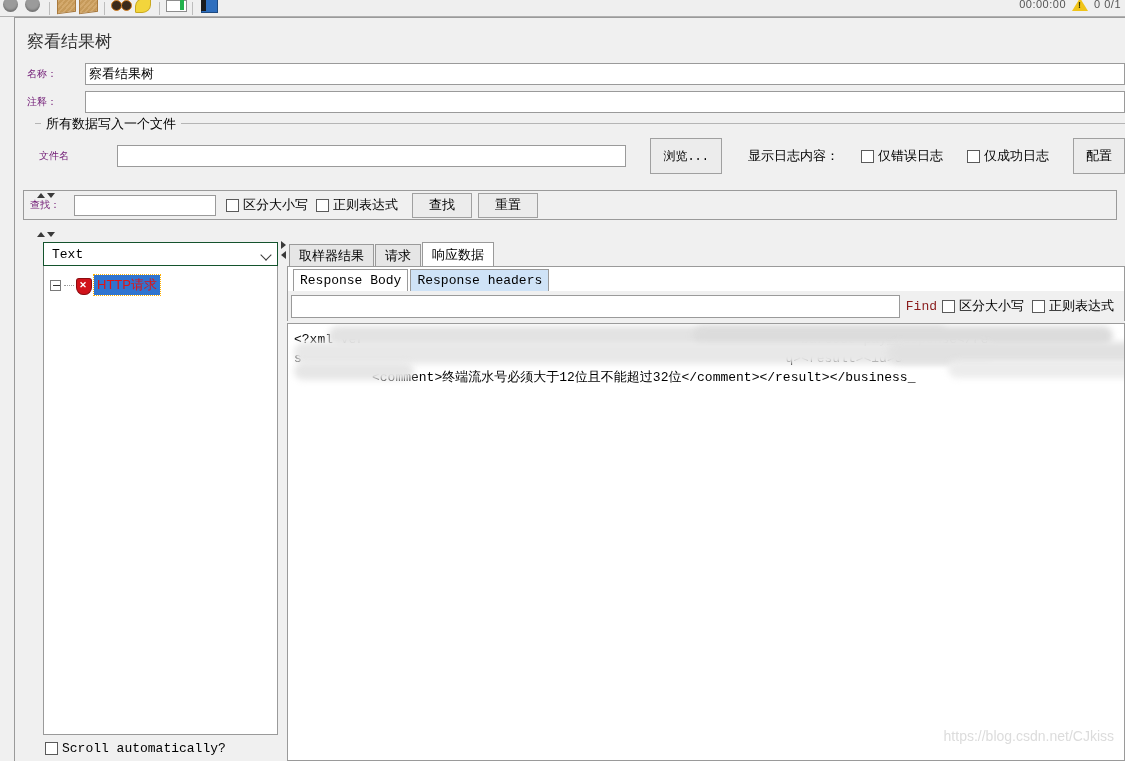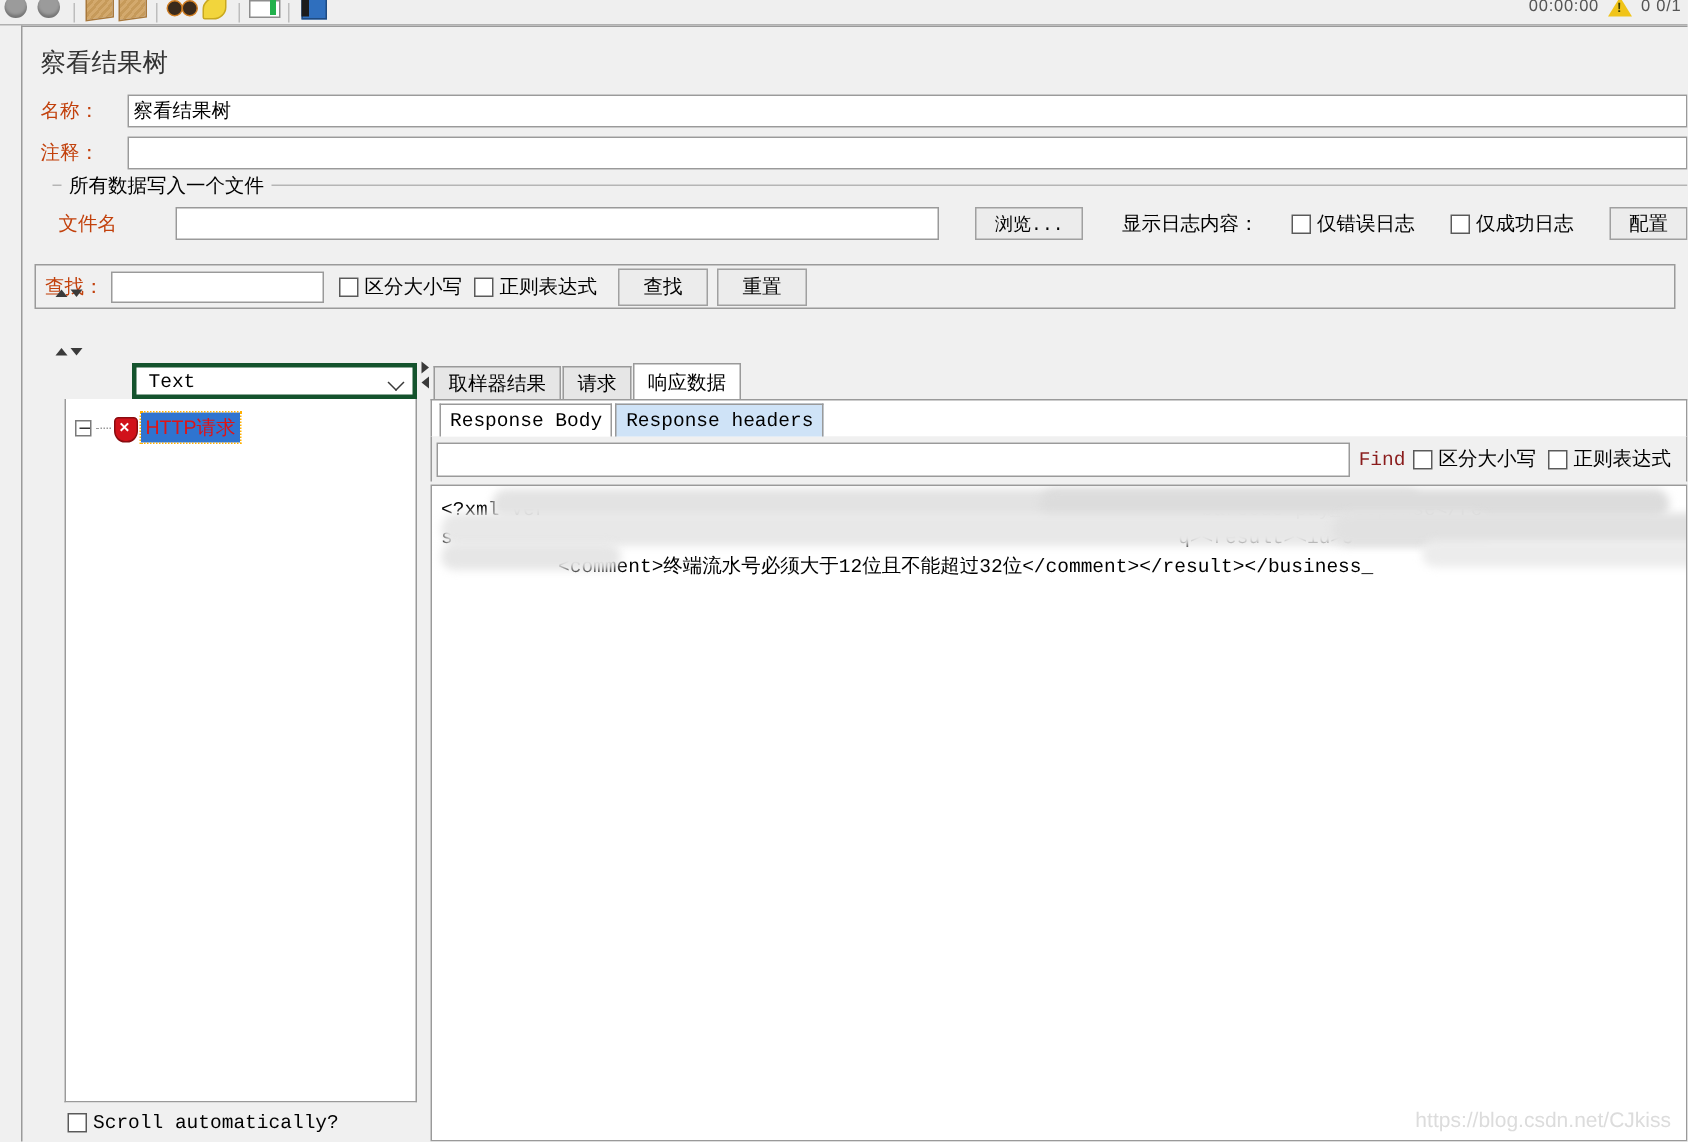--- a/index.html
+++ b/index.html
@@ -92,21 +92,21 @@
     border-top: 1px solid #9a9a9a;
     overflow: hidden;
   }
   #page-title {
     font-size: 17px; color: #333;
     padding: 12px 0 10px 12px;
   }
 
   
   .form-row { display: flex; align-items: center; padding: 0 0 6px 12px; }
-  .form-label { width: 58px; font-size: 13px; color: #c2410c; flex: 0 0 auto; }
+  .form-label { width: 58px; font-size: 10px; color: #701a75; flex: 0 0 auto; }
   .txtfield {
     height: 22px; background: #fff;
     border: 1px solid #9a9a9a;
     font-family: "Liberation Sans", sans-serif; font-size: 13px;
     padding: 0 3px; color: #000; outline: none;
   }
   .txtfield.grow { flex: 1 1 auto; margin-right: 0; }
 
   
   #file-group {
@@ -116,21 +116,21 @@
   }
   #file-group-title {
     position: absolute; left: 6px; top: -9px;
     background: #f0f0f0; padding: 0 5px; font-size: 13px;
   }
   #file-row { display: flex; align-items: center; padding: 14px 0 0 4px; gap: 16px; }
   #file-row .form-label { width: 62px; }
 
   .btn {
     background: #ececec; border: 1px solid #a0a0a0;
-    height: 22px; padding: 0 12px;
+    height: 36px; padding: 0 12px;
     font-family: "Liberation Sans", sans-serif; font-size: 13px;
     color: #000; cursor: default; white-space: nowrap;
   }
   .btn.mono { font-family: "Liberation Mono", monospace; font-size: 12px; }
   .lbl-inline { font-size: 13px; padding: 0 6px 0 10px; white-space: nowrap; }
 
   .cbx { display: inline-flex; align-items: center; gap: 4px; white-space: nowrap; margin-right: 8px; }
   .cbx .box {
     width: 13px; height: 13px; background: #fff;
     border: 1px solid #5a5a5a; flex: 0 0 auto;
@@ -166,26 +166,25 @@
   #body-split { position: absolute; left: 8px; top: 219px; right: 0; bottom: 0; }
 
   
   #tree-panel {
     position: absolute; left: 20px; top: 5px;
     width: 235px; bottom: 0;
     display: flex; flex-direction: column;
   }
   #tree-combo {
     height: 24px; background: #fff;
-    border: 3px solid #14532d;
+    border: 1px solid #14532d;
     display: flex; align-items: center; justify-content: space-between;
     padding: 0 6px 0 8px;
     font-family: "Liberation Mono", monospace; font-size: 13px;
     flex: 0 0 auto;
-    margin-left: 45px;
   }
   .chev { width: 9px; height: 9px; position: relative; }
   .chev::before {
     content: ""; position: absolute; left: 0; top: 1px;
     width: 7px; height: 7px;
     border-right: 1.6px solid #3a3a3a; border-bottom: 1.6px solid #3a3a3a;
     transform: rotate(45deg);
   }
   #tree-view {
     flex: 1 1 auto; background: #fff;
@@ -287,21 +286,21 @@
     filter: blur(3px);
   }
   #red1 { left: 40px;  top: 2px;  width: 620px; height: 20px; }
   #red2 { left: 405px; top: 2px;  width: 420px; height: 20px; background:#dcdcdc; }
   #red3 { left: 6px;   top: 18px; width: 700px; height: 22px; background:#e8e8e8; }
   #red4 { left: 600px; top: 18px; width: 330px; height: 22px; background:#e1e1e1; }
   #red5 { left: 6px;   top: 38px; width: 120px; height: 18px; background:#e6e6e6; }
   #red6 { left: 660px; top: 36px; width: 230px; height: 18px; background:#ececec; }
 
   #watermark {
-    position: absolute; right: 10px; bottom: 6px;
+    position: absolute; right: 10px; bottom: 16px;
     font-size: 14px; color: #dcdcdc;
     font-family: "Liberation Sans", sans-serif;
   }
 </style>
 </head>
 <body>
 
 <div id="toolbar">
   <div class="tb-icon ic-gear-grey"></div>
   <div class="tb-icon ic-gear-grey"></div>

